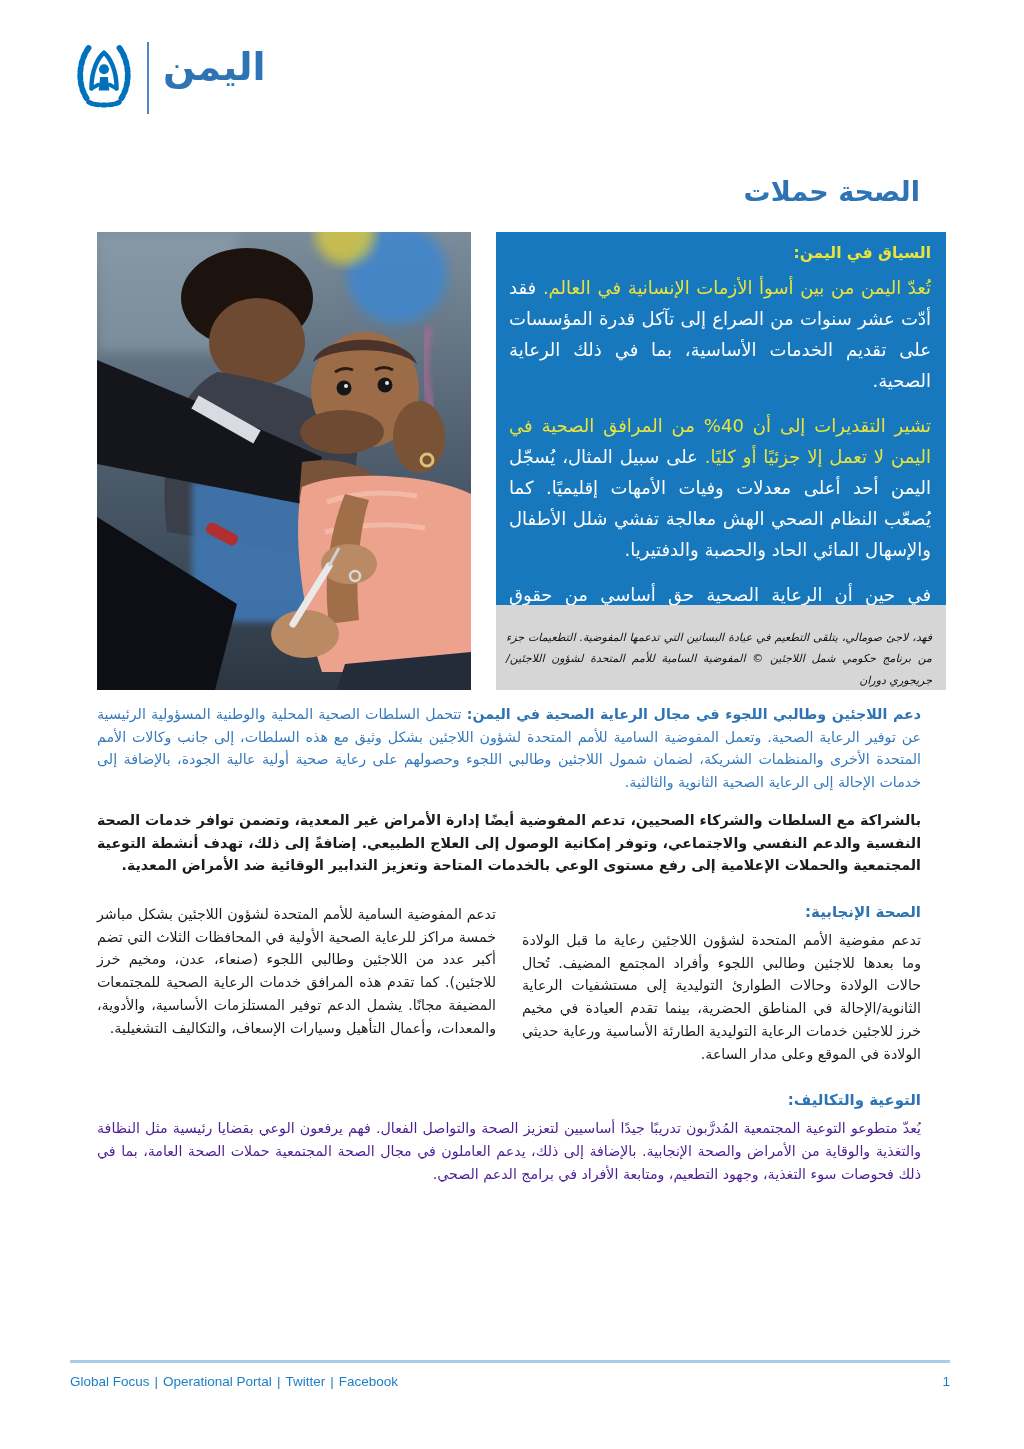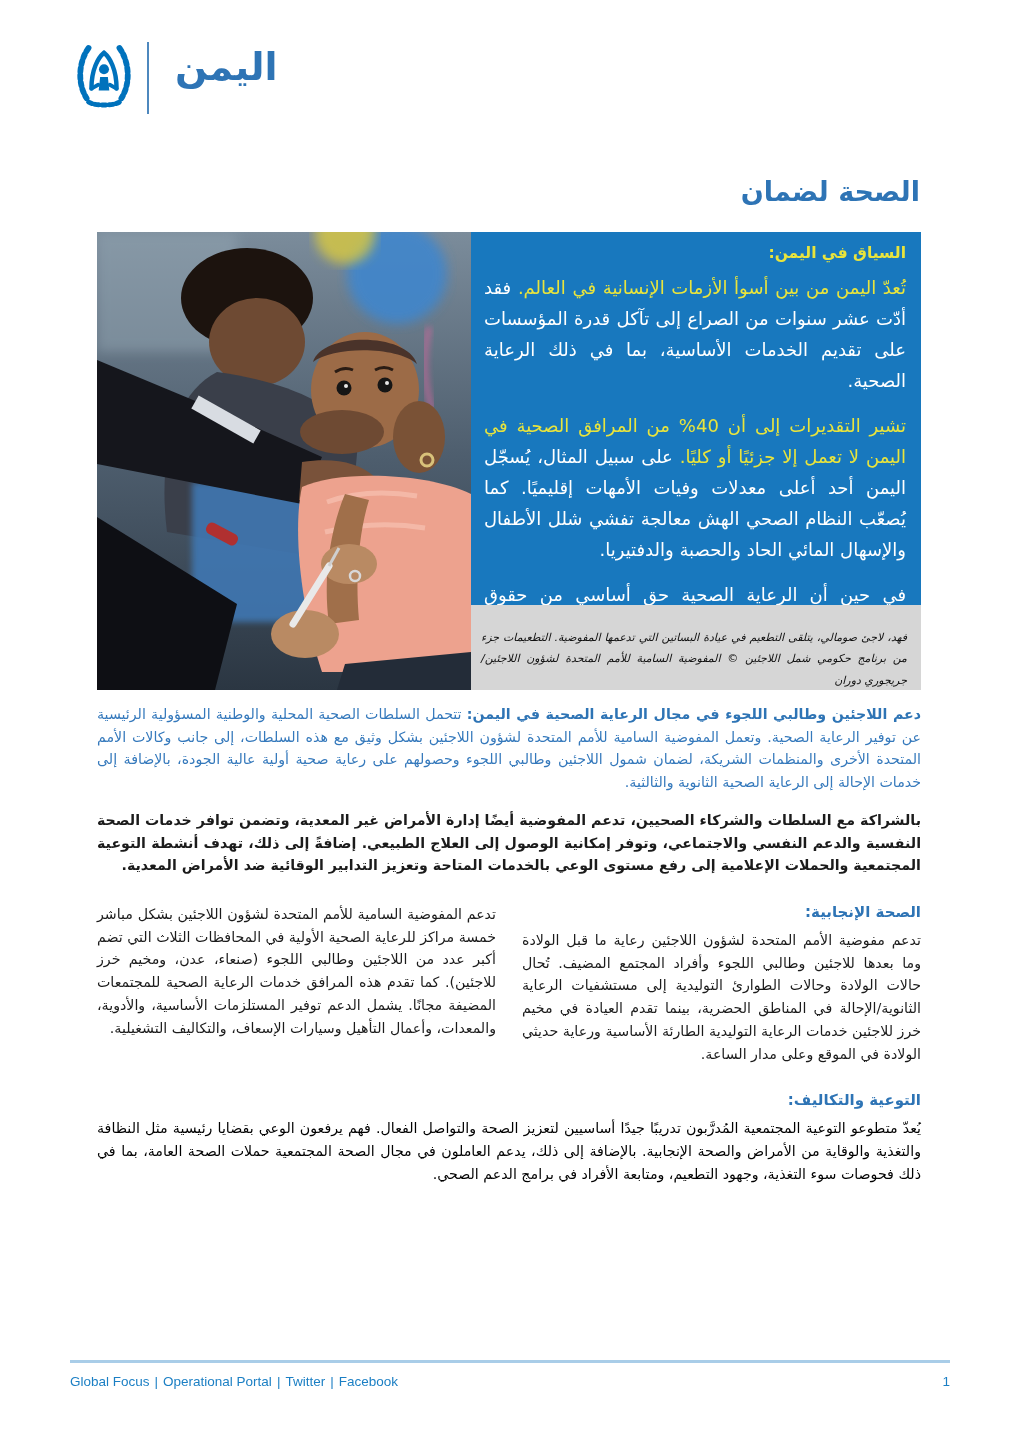--- a/index.html
+++ b/index.html
@@ -26,35 +26,35 @@
   .logo-subtitle {
     direction: rtl; white-space: nowrap;
     font-weight: bold; font-size: 13px; color: #0072BC;
     margin-top: 1px;
   }
   .header-divider {
     width: 2px; height: 72px; background: #4E88BE;
     margin-left: 14px; margin-top: 0;
   }
   .country-title {
-    margin-left: 26px; margin-top: 6px;
+    margin-left: 14px; margin-top: 6px;
     direction: rtl;
     font-size: 38px; font-weight: bold; color: #2E74B5; line-height: 1;
   }
 
   
   .page-title {
     position: absolute; top: 176px; right: 104px;
     direction: rtl;
     font-size: 27px; font-weight: bold; color: #2E74B5;
   }
 
   
   .main { position: absolute; top: 232px; left: 97px; width: 824px; }
-  .content-row { display: flex; width: 744px; }
+  .content-row { display: flex; width: 744px; gap: 25px; }
 
   .photo-wrap { width: 374px; height: 458px; flex: 0 0 374px; overflow: hidden; }
   .photo-wrap svg { display: block; }
 
   .right-panel { width: 450px; flex: 0 0 450px; display: flex; flex-direction: column; }
 
   .context-box {
     height: 373px; background: #1878BE;
     padding: 10px 15px 8px 13px;
     direction: rtl; overflow: hidden;
@@ -87,21 +87,21 @@
     margin-top: 26px; display: flex; direction: rtl; gap: 26px;
   }
   .col { width: 399px; flex: 0 0 399px; }
   .col-heading, .section-heading {
     direction: rtl; color: #2E74B5; font-weight: bold; font-size: 15px;
     margin-bottom: 8px;
   }
   .col-body { color: #1b1b1b; }
 
   .community { margin-top: 26px; }
-  .community .para { margin-top: 2px; color: #000000; }
+  .community .para { margin-top: 2px; color: #4c1d95; }
 
   
   .footer { position: absolute; left: 70px; right: 74px; top: 1360px; }
   .footer-line { height: 3px; background: #A9CDE8; }
   .footer-row {
     margin-top: 11px;
     display: flex; justify-content: space-between; align-items: center;
     font-family: "Liberation Sans", sans-serif;
     font-size: 13.5px; color: #1B7FC4;
   }
@@ -130,21 +130,21 @@
           <circle cx="30" cy="28" r="5.2"></circle>
           <path d="M26,36 h8 l1.5,14 h-11 z"></path>
         </g>
       </svg>
     </span>
   </div>
   <div class="header-divider"></div>
   <div class="country-title">اليمن</div>
 </div>
 
-<div class="page-title">الصحة لضمان</div>
+<div class="page-title">الصحة حملات</div>
 
 <div class="main">
 
   <div class="content-row">
 
     <div class="photo-wrap">
       <svg width="374" height="458" viewBox="0 0 374 458">
         <defs>
           <linearGradient id="bgG" x1="0" y1="0" x2="0" y2="1">
             <stop offset="0" stop-color="#7b8c9b"></stop>

